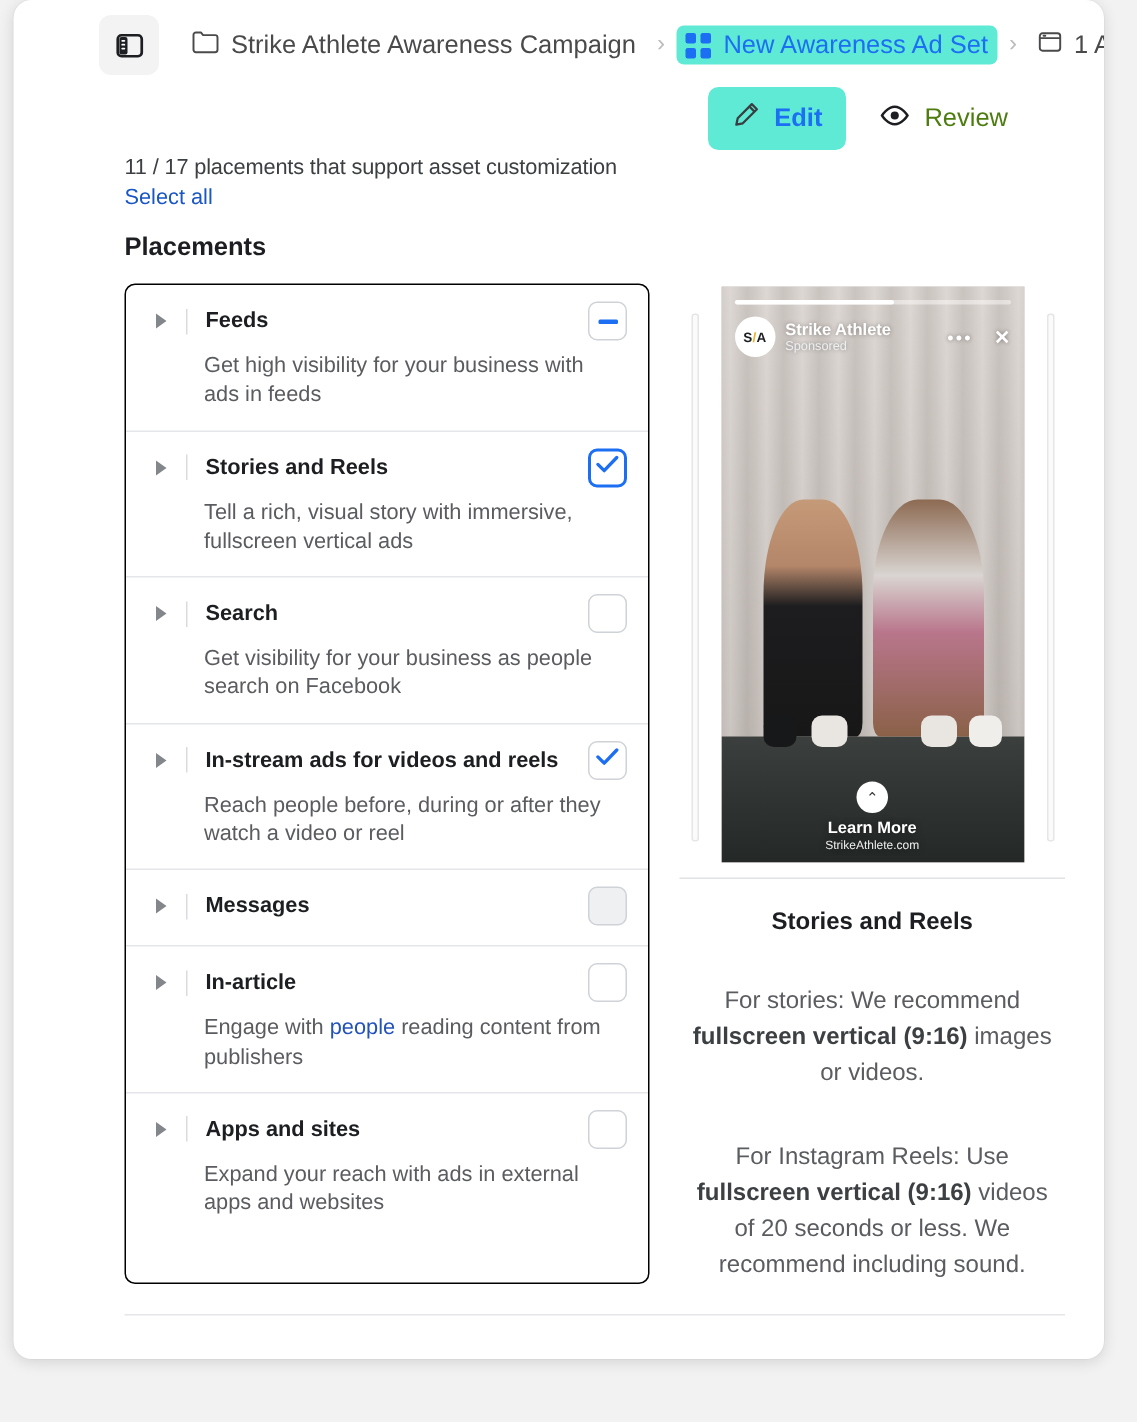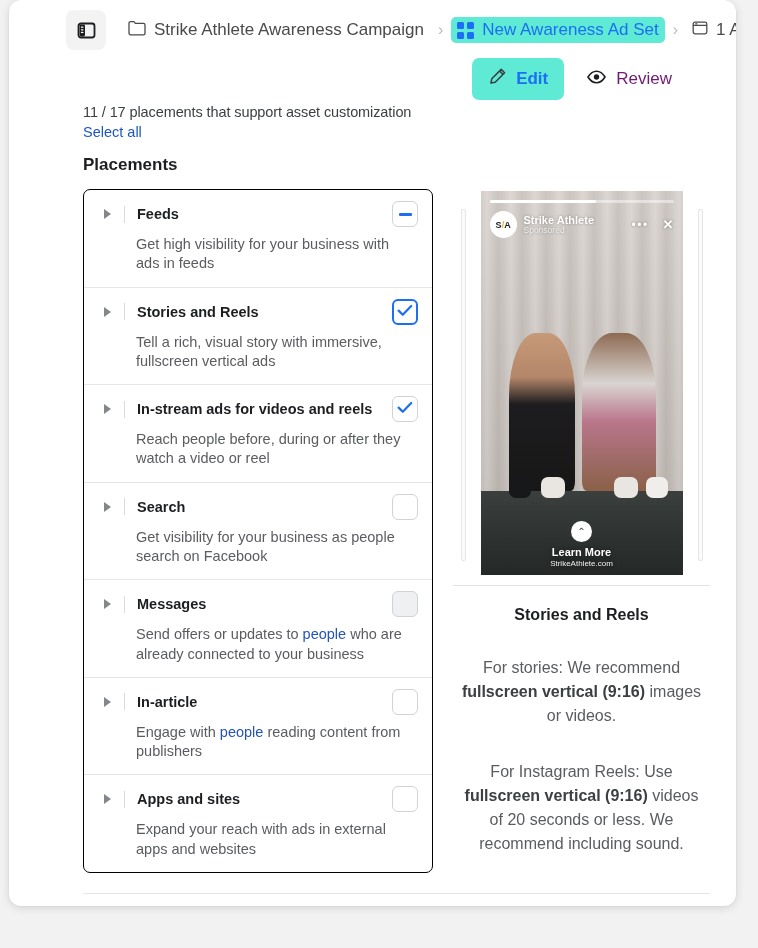--- a/index.html
+++ b/index.html
@@ -84,21 +84,21 @@
     display: flex;
     align-items: center;
     gap: 6px;
   }
   .vt-btn {
     display: flex; align-items: center; gap: 9px;
     padding: 9px 16px;
     border-radius: 7px;
     font-size: 17px;
     cursor: pointer;
-    color: #701a75;
+    color: #4d7c0f;
   }
   .vt-btn.sel { background: #5eead4; color: #1c6ef2; font-weight: bold; }
 
   
   #body { padding: 0 26px; }
 
   .count-line {
     font-size: 14.5px;
     color: #3c4043;
     letter-spacing: -0.1px;
@@ -399,55 +399,52 @@
           </div>
           <div class="pl-desc">Tell a rich, visual story with immersive, fullscreen vertical ads</div>
         </div>
 
         <div class="pl-item">
           <div class="pl-top">
             <div class="caret">
                 <span></span>
               </div>
             <div class="vdiv"></div>
+            <div class="pl-name">Search</div>
+            <div class="cbox"></div>
+          </div>
+          <div class="pl-desc">Get visibility for your business as people search on Facebook</div>
+        </div>
+
+        <div class="pl-item">
+          <div class="pl-top">
+            <div class="caret">
+                <span></span>
+              </div>
+            <div class="vdiv"></div>
             <div class="pl-name">In-stream ads for videos and reels</div>
             <div class="cbox">
               <span>
                 <svg width="16" height="13" viewBox="0 0 16 13" aria-hidden="true">
                   <path d="M1.6 6.6l4.2 4.2L14.2 2" fill="none" stroke="#1c6ef2" stroke-width="2.2" stroke-linecap="round" stroke-linejoin="round"></path>
                 </svg>
               </span>
             </div>
           </div>
           <div class="pl-desc">Reach people before, during or after they watch a video or reel</div>
         </div>
 
         <div class="pl-item">
           <div class="pl-top">
             <div class="caret">
                 <span></span>
               </div>
             <div class="vdiv"></div>
-            <div class="pl-name">Search</div>
-            <div class="cbox"></div>
-          </div>
-          <div class="pl-desc">Get visibility for your business as people search on Facebook</div>
-        </div>
-
-        <div class="pl-item">
-          <div class="pl-top">
-            <div class="caret">
-                <span></span>
-              </div>
-            <div class="vdiv"></div>
             <div class="pl-name">Messages</div>
             <div class="cbox hover"></div>
-          </div>
-          <div class="pl-desc">
-            <span>Send offers or updates to </span><span class="lnk">people</span><span> who are already connected to your business</span>
           </div>
         </div>
 
         <div class="pl-item">
           <div class="pl-top">
             <div class="caret">
                 <span></span>
               </div>
             <div class="vdiv"></div>
             <div class="pl-name">In-article</div>

